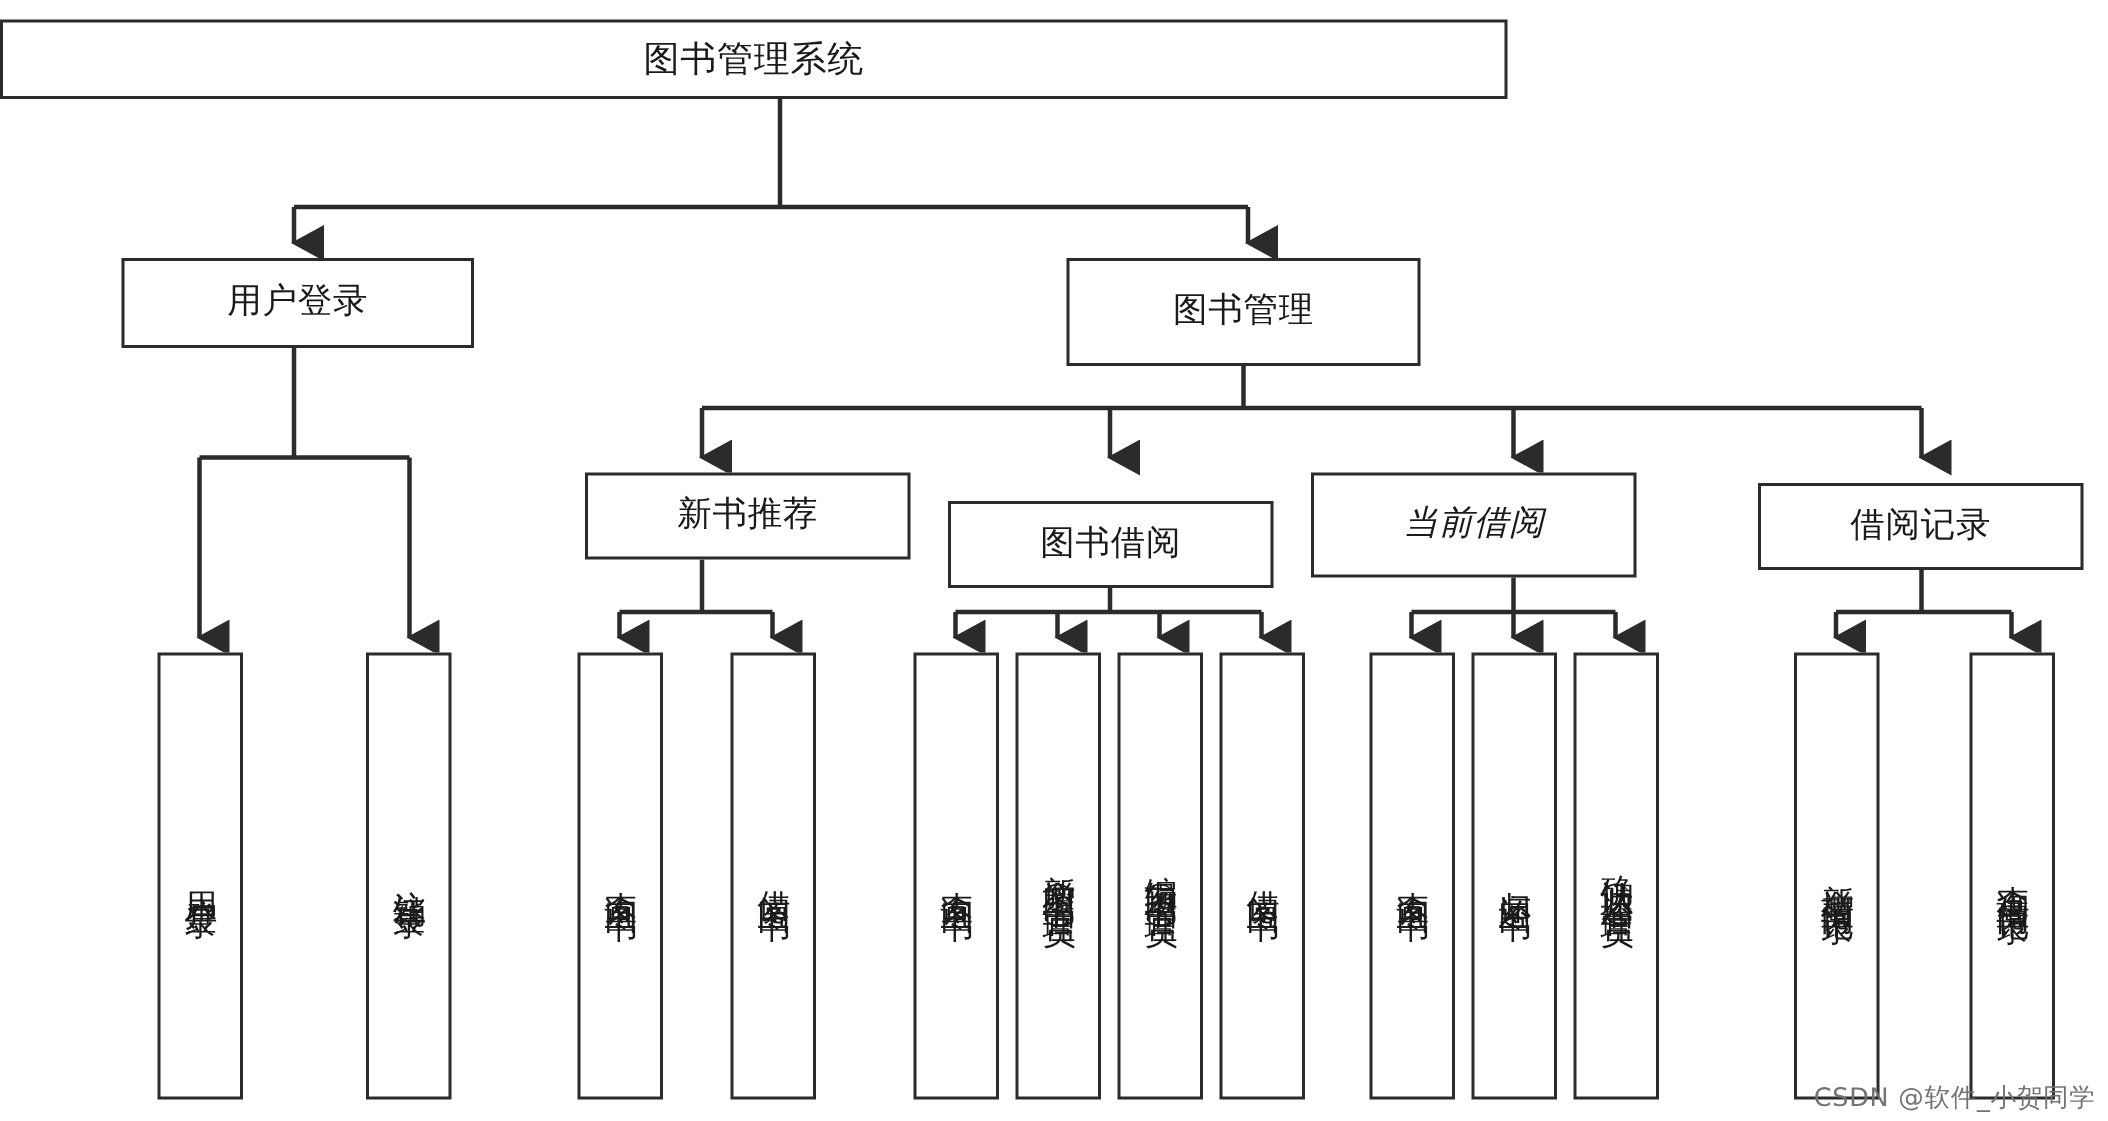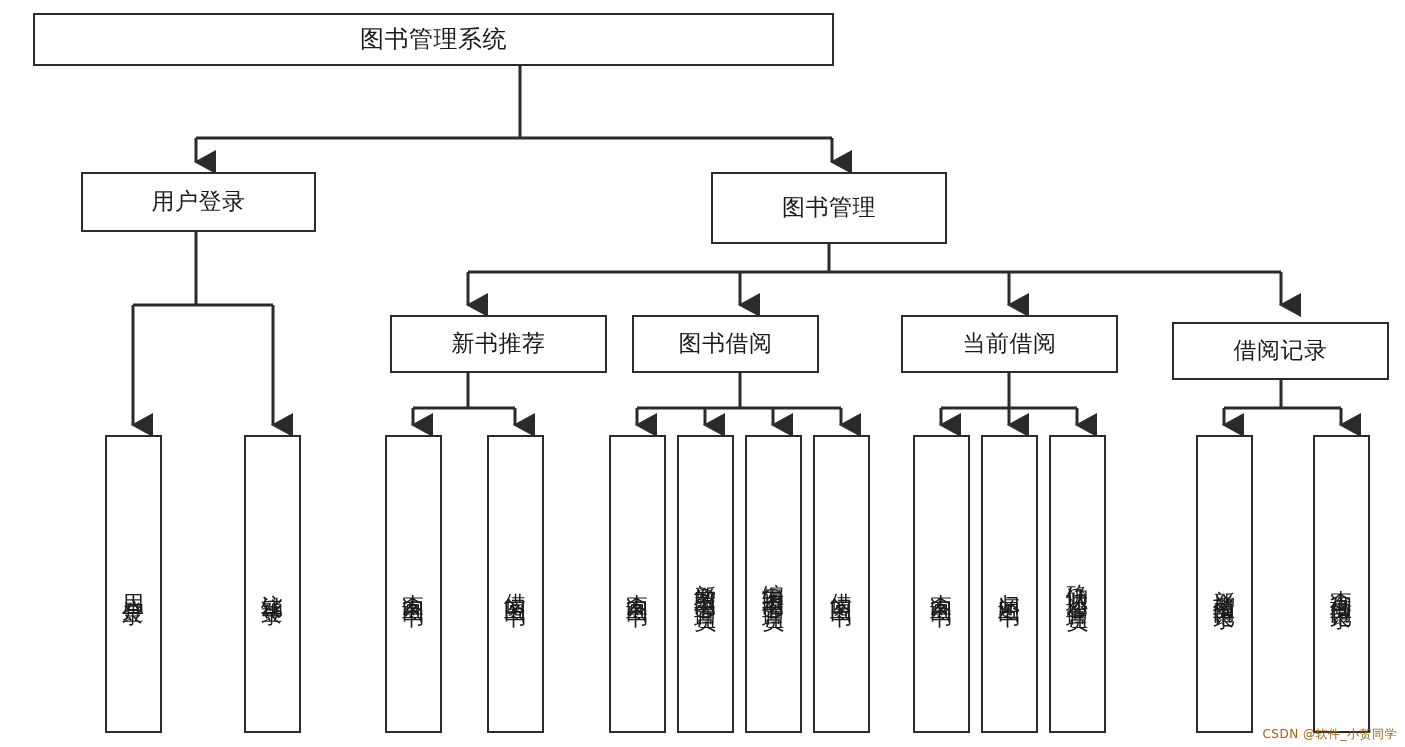--- a/index.html
+++ b/index.html
@@ -52,22 +52,22 @@
     text-orientation: upright;
     letter-spacing: 4px;
     line-height: 1.05;
     white-space: nowrap;
     text-align: center;
   }
   .watermark {
     position: absolute;
     right: 8px;
     bottom: 4px;
-    font-size: 12px;
-    color: #a16207;
+    font-size: 17px;
+    color: #737373;
     letter-spacing: 0.5px;
     white-space: nowrap;
   }
 </style>
 </head>
 <body>
 
 <div id="canvas">
 
   <svg id="connectors" viewBox="0 0 1405 747" xmlns="http://www.w3.org/2000/svg">
@@ -113,38 +113,38 @@
       <path d="M 1009 408 L 1009 425" marker-end="url(#arrow)"></path>
       <path d="M 1077 408 L 1077 425" marker-end="url(#arrow)"></path>
 
       <path d="M 1281 373 L 1281 408"></path>
       <path d="M 1224 408 L 1341 408"></path>
       <path d="M 1224 408 L 1224 425" marker-end="url(#arrow)"></path>
       <path d="M 1341 408 L 1341 425" marker-end="url(#arrow)"></path>
     </g>
   </svg>
 
-  <div class="node horiz root" style="left:33px; top:13px; width:801px; height:53px;">
+  <div class="node horiz root" style="left:0; top:13px; width:1005px; height:53px;">
     <span>图书管理系统</span>
   </div>
 
   <div class="node horiz" style="left:81px; top:172px; width:235px; height:60px;">
     <span>用户登录</span>
   </div>
   <div class="node horiz" style="left:711px; top:172px; width:236px; height:72px;">
     <span>图书管理</span>
   </div>
 
   <div class="node horiz" style="left:361px; top:315px; width:217px; height:58px;margin-left:29px;">
     <span>新书推荐</span>
   </div>
-  <div class="node horiz" style="left:632px; top:315px; width:187px; height:58px;">
+  <div class="node horiz" style="left:632px; top:334px; width:217px; height:58px;">
     <span>图书借阅</span>
   </div>
-  <div class="node horiz" style="left:901px; top:315px; width:217px; height:58px;">
+  <div class="node horiz" style="left:874px; top:315px; width:217px; height:70px;font-style:italic;">
     <span>当前借阅</span>
   </div>
   <div class="node horiz" style="left:1172px; top:322px; width:217px; height:58px;">
     <span>借阅记录</span>
   </div>
 
   <div class="node leaf" style="left:105px; top:435px; width:57px; height:298px;">
     <span class="leaf-text">用户登录</span>
   </div>
   <div class="node leaf" style="left:244px; top:435px; width:57px; height:298px;">

